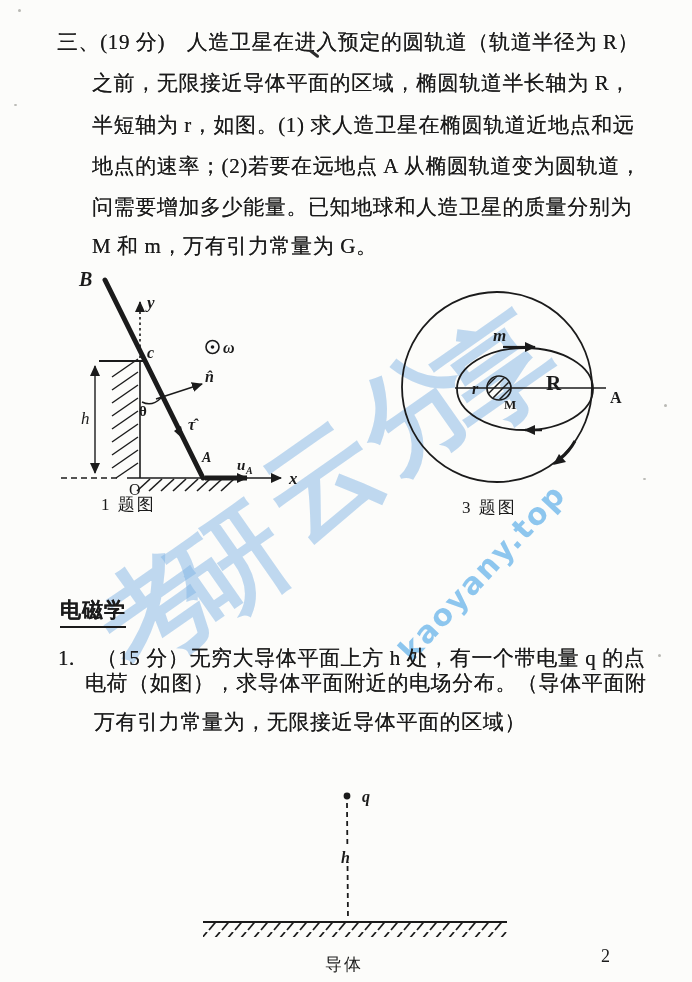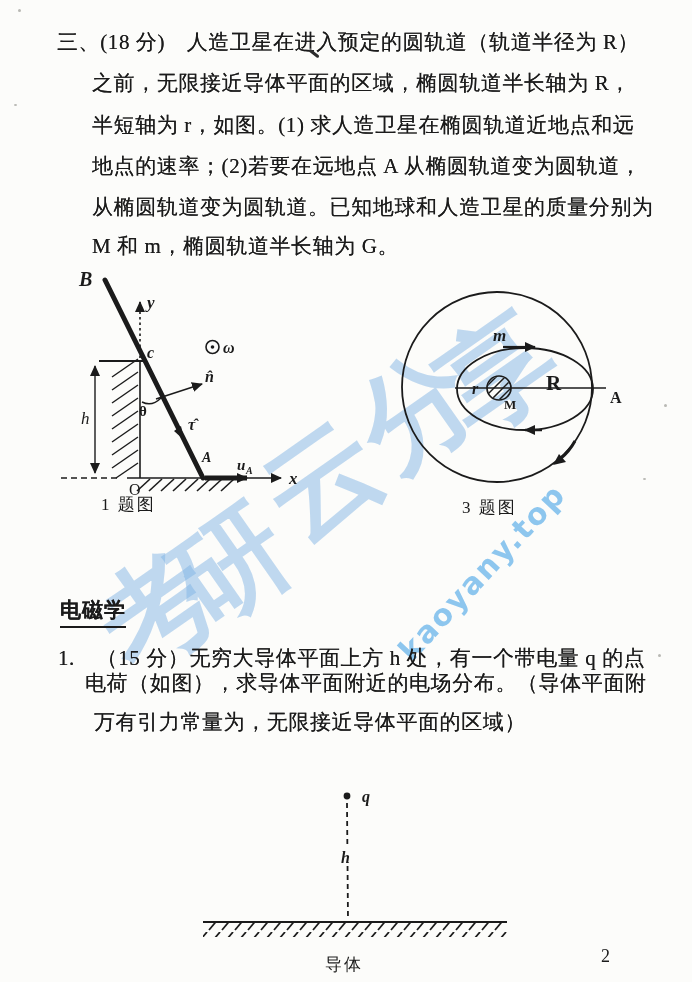--- a/index.html
+++ b/index.html
@@ -52,26 +52,26 @@
     <span class="wm-char" style="left:231px;top:566px">研</span>
     <span class="wm-char" style="left:323px;top:480px">云</span>
     <span class="wm-char" style="left:416px;top:412px">分</span>
     <span class="wm-char" style="left:498px;top:374px">享</span>
     <div class="wm-site">kaoyany.top</div>
   </div>
 
   <div class="content">
 
     <div>
-      <div class="tline" style="left:57px;top:29px">三、(18 分)　人造卫星在进入预定的圆轨道（轨道半径为 R）</div>
+      <div class="tline" style="left:57px;top:29px">三、(19 分)　人造卫星在进入预定的圆轨道（轨道半径为 R）</div>
       <div class="tline" style="left:92px;top:70px">之前，无限接近导体平面的区域，椭圆轨道半长轴为 R，</div>
       <div class="tline" style="left:92px;top:112px">半短轴为 r，如图。(1) 求人造卫星在椭圆轨道近地点和远</div>
       <div class="tline" style="left:92px;top:153px">地点的速率；(2)若要在远地点 A 从椭圆轨道变为圆轨道，</div>
-      <div class="tline" style="left:92px;top:194px">从椭圆轨道变为圆轨道。已知地球和人造卫星的质量分别为</div>
-      <div class="tline" style="left:92px;top:233px">M 和 m，椭圆轨道半长轴为 G。</div>
+      <div class="tline" style="left:92px;top:194px">问需要增加多少能量。已知地球和人造卫星的质量分别为</div>
+      <div class="tline" style="left:92px;top:233px">M 和 m，万有引力常量为 G。</div>
     </div>
 
     <div class="pen-mark"></div>
 
     <svg class="fig" style="left:55px;top:258px" width="270" height="262" viewBox="0 0 270 262">
       <defs>
         <marker id="a1" markerUnits="userSpaceOnUse" markerWidth="14" markerHeight="12" refX="10" refY="5" orient="auto-start-reverse">
           <path d="M0 0 L11 5 L0 10 Z" fill="#1b1b1b"></path>
         </marker>
       </defs>

